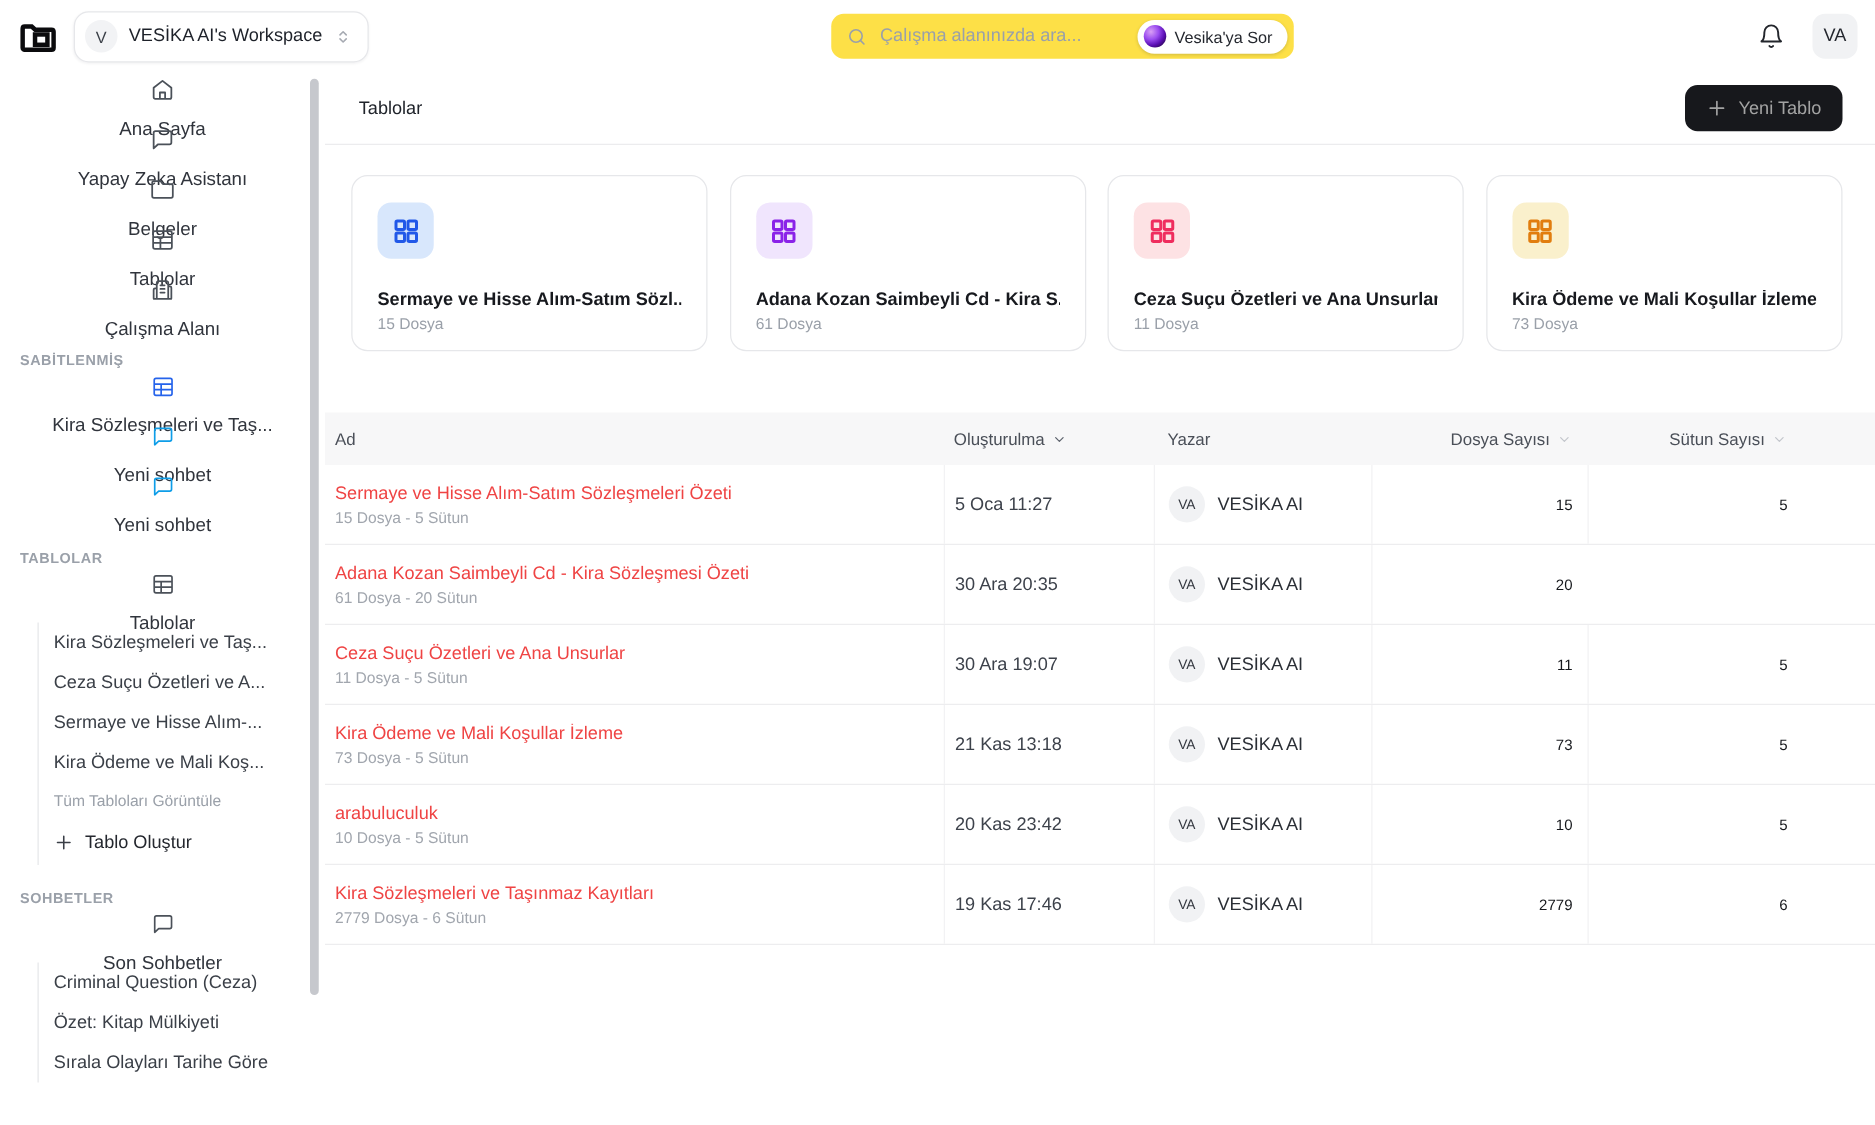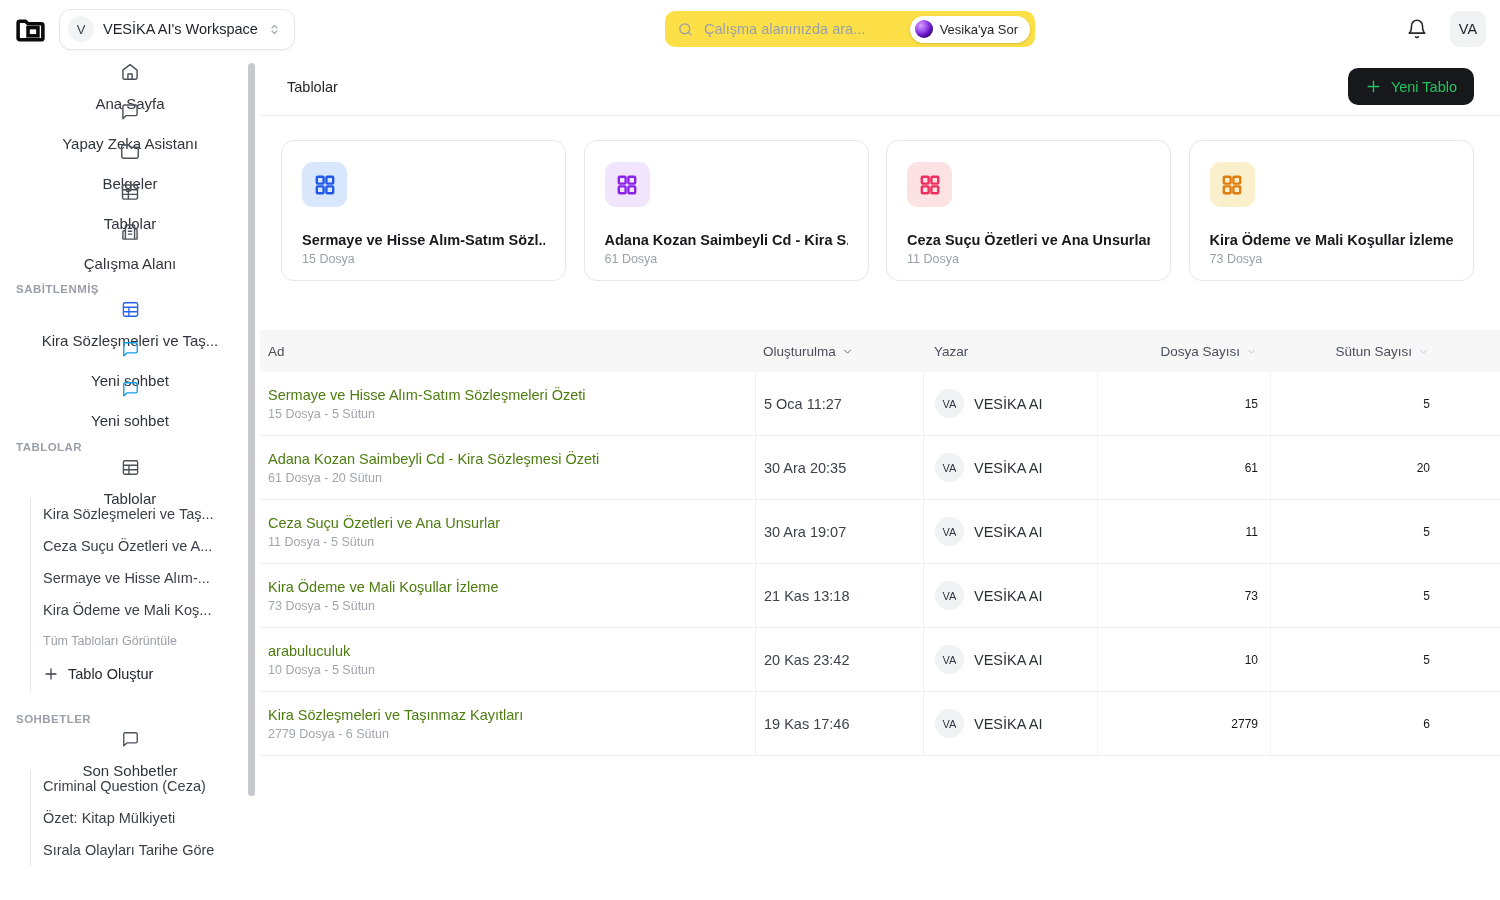--- a/index.html
+++ b/index.html
@@ -58,21 +58,21 @@
   .subtree-item.create .sic { color:#3a3f47; }
   .side-scrollbar { position:absolute; right:5px; top:5px; width:7px; height:733px;
     border-radius:4px; background:#c6c8cd; cursor:pointer; }
 
   
   .main { flex:1; display:flex; flex-direction:column; min-width:0; }
   .main-header { height:58px; flex:0 0 58px; display:flex; align-items:center; padding:0 26px 0 27px;
     border-bottom:1px solid #ececee; }
   .main-title { font-size:14.5px; font-weight:500; color:#20242b; }
   .new-table-btn { margin-left:auto; height:37px; display:flex; align-items:center; gap:9px;
-    background:#17181c; color:#22c55e; border:none; border-radius:10px; padding:0 17px;
+    background:#17181c; color:#a3a3a3; border:none; border-radius:10px; padding:0 17px;
     font-size:14.5px; font-family:"Liberation Sans", sans-serif; cursor:pointer; }
 
   .cards { display:flex; gap:17.5px; padding:24px 25px 0 21px; }
   .card { width:285px; height:141px; border:1px solid #e6e7ea; border-radius:13px;
     padding:21px 20px; background:#fff; cursor:pointer; overflow:hidden; }
   .card-icon { width:45px; height:45px; border-radius:11px; display:flex; align-items:center;
     justify-content:center; }
   .card-title { margin-top:25px; font-size:14.5px; font-weight:700; color:#17191e;
     white-space:nowrap; overflow:hidden; }
   .card-sub { margin-top:4px; font-size:12.5px; color:#9aa0a9; }
@@ -86,21 +86,21 @@
   .th-name { padding-left:8px; }
   .th-created { padding-left:8px; }
   .th-author { padding-left:11px; }
   .th-num { justify-content:flex-end; padding-right:12px; }
   .sortic { color:#5d636d; margin-top:1px; }
   .sortic.faint { color:#c3c6cc; }
 
   .trow { height:64px; border-bottom:1px solid #ededef; cursor:pointer; }
   .trow > .td-created, .trow > .td-author, .trow > .td-num { height:100%; display:flex; align-items:center; border-left:1px solid #f2f2f4; }
   .td-name { padding-left:8px; min-width:0; }
-  .row-title { font-size:14.5px; font-weight:500; color:#4d7c0f; white-space:nowrap; overflow:hidden; }
+  .row-title { font-size:14.5px; font-weight:500; color:#ef4444; white-space:nowrap; overflow:hidden; }
   .row-meta { margin-top:4px; font-size:12.5px; color:#a1a6ae; }
   .td-created { padding-left:8px; font-size:14.5px; color:#3d424b; }
   .td-author { padding-left:11px; gap:10px; font-size:14.5px; color:#2b2f36; }
   .mini-avatar { width:29px; height:29px; border-radius:50%; background:#f1f2f4; color:#33373f;
     font-size:11px; display:flex; align-items:center; justify-content:center; flex:0 0 auto; }
   .td-num { justify-content:flex-end; padding-right:12px; font-size:12px; color:#16181c; }
 </style>
 </head>
 <body>
 
@@ -379,21 +379,20 @@
       <div class="trow">
         <div class="td-name">
           <div class="row-title">Adana Kozan Saimbeyli Cd - Kira Sözleşmesi Özeti</div>
           <div class="row-meta">61 Dosya - 20 Sütun</div>
         </div>
         <div class="td-created">30 Ara 20:35</div>
         <div class="td-author">
           <span class="mini-avatar">VA</span>
           <span>VESİKA AI</span>
         </div>
-        <div class="td-num">61</div>
         <div class="td-num">20</div>
       </div>
 
       <div class="trow">
         <div class="td-name">
           <div class="row-title">Ceza Suçu Özetleri ve Ana Unsurlar</div>
           <div class="row-meta">11 Dosya - 5 Sütun</div>
         </div>
         <div class="td-created">30 Ara 19:07</div>
         <div class="td-author">

